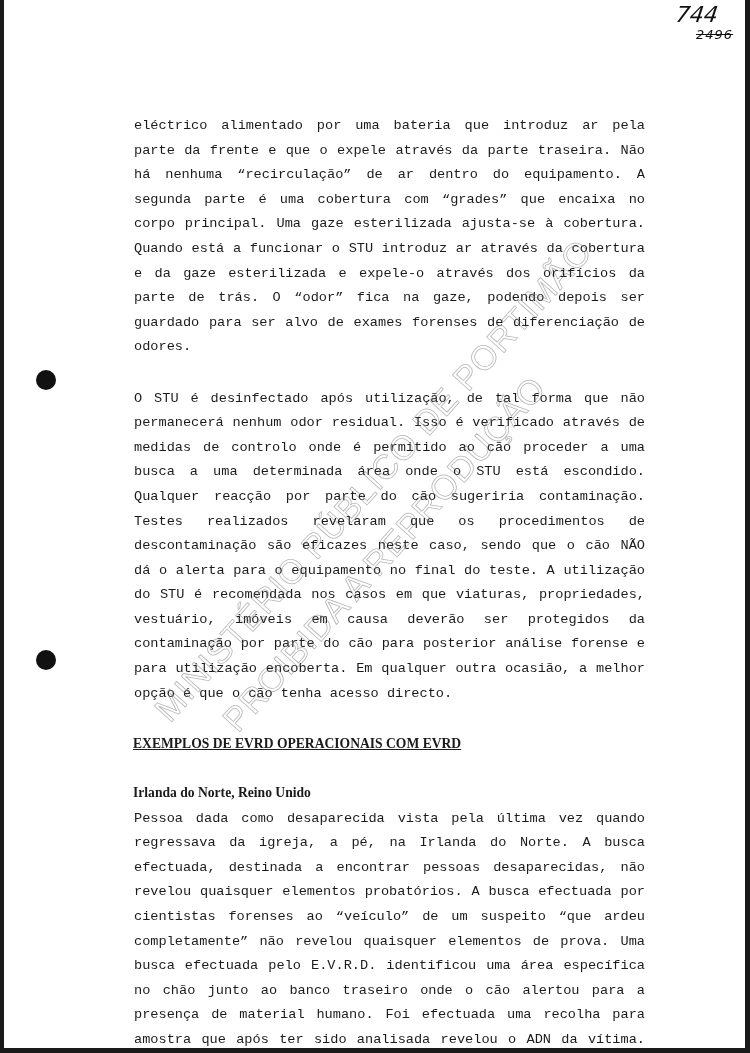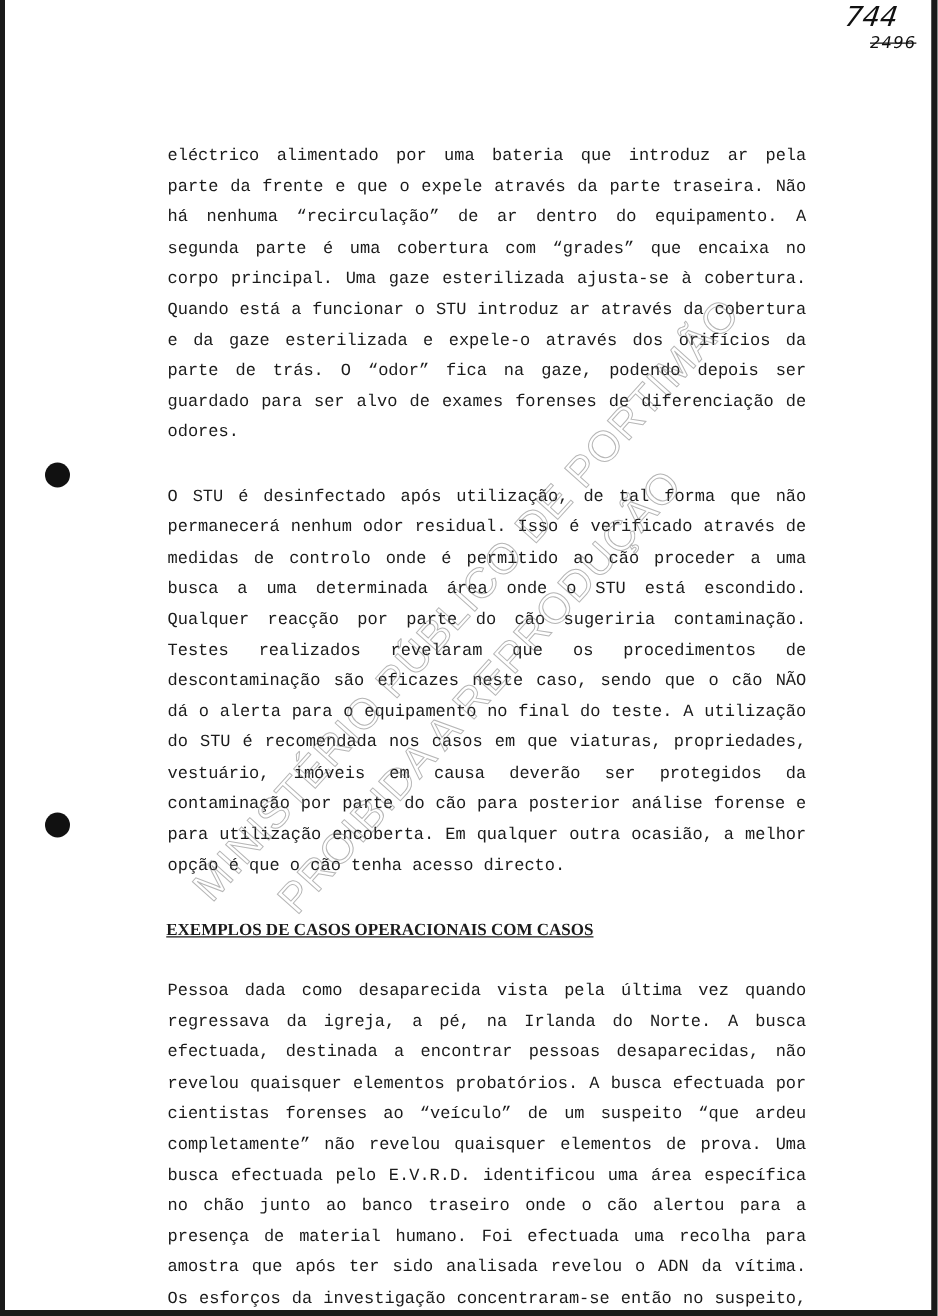--- a/index.html
+++ b/index.html
@@ -67,20 +67,21 @@
   </div>
 
   <div class="hole h1"></div>
   <div class="hole h2"></div>
 
   <div class="content">
     <p>eléctrico alimentado por uma bateria que introduz ar pela parte da frente e que o expele através da parte traseira. Não há nenhuma “recirculação” de ar dentro do equipamento. A segunda parte é uma cobertura com “grades” que encaixa no corpo principal. Uma gaze esterilizada ajusta-se à cobertura. Quando está a funcionar o STU introduz ar através da cobertura e da gaze esterilizada e expele-o através dos orifícios da parte de trás. O “odor” fica na gaze, podendo depois ser guardado para ser alvo de exames forenses de diferenciação de odores.</p>
     <div class="para-gap"></div>
     <p>O STU é desinfectado após utilização, de tal forma que não permanecerá nenhum odor residual. Isso é verificado através de medidas de controlo onde é permitido ao cão proceder a uma busca a uma determinada área onde o STU está escondido. Qualquer reacção por parte do cão sugeriria contaminação. Testes realizados revelaram que os procedimentos de descontaminação são eficazes neste caso, sendo que o cão NÃO dá o alerta para o equipamento no final do teste. A utilização do STU é recomendada nos casos em que viaturas, propriedades, vestuário, imóveis em causa deverão ser protegidos da contaminação por parte do cão para posterior análise forense e para utilização encoberta. Em qualquer outra ocasião, a melhor opção é que o cão tenha acesso directo.</p>
     <div class="para-gap"></div>
-    <h2 class="heading">EXEMPLOS DE CASOS OPERACIONAIS COM CASOS</h2>
+    <h2 class="heading">EXEMPLOS DE EVRD OPERACIONAIS COM EVRD</h2>
     <div class="para-gap"></div>
+    <h3 class="subheading">Irlanda do Norte, Reino Unido</h3>
     <p>Pessoa dada como desaparecida vista pela última vez quando regressava da igreja, a pé, na Irlanda do Norte. A busca efectuada, destinada a encontrar pessoas desaparecidas, não revelou quaisquer elementos probatórios. A busca efectuada por cientistas forenses ao “veículo” de um suspeito “que ardeu completamente” não revelou quaisquer elementos de prova. Uma busca efectuada pelo E.V.R.D. identificou uma área específica no chão junto ao banco traseiro onde o cão alertou para a presença de material humano. Foi efectuada uma recolha para amostra que após ter sido analisada revelou o ADN da vítima. Os esforços da investigação concentraram-se então no suspeito, tendo o E.V.R.D. localizado o corpo de uma mulher abandonado num local na margem de um rio. Buscas posteriores identificaram uma localização onde o E.V.R.D. deu um alerta no quarto de dormir da parte da frente da residência situada ao lado da do autor do crime, a qual se encontrava vazia. Quando inquirido, o suspeito admitiu que o</p>
   </div>
 
   <div class="watermark wm1">MINISTÉRIO PÚBLICO DE PORTIMÃO</div>
   <div class="watermark wm2">PROIBIDA A REPRODUÇÃO</div>
 </div>
 
 </body></html>

